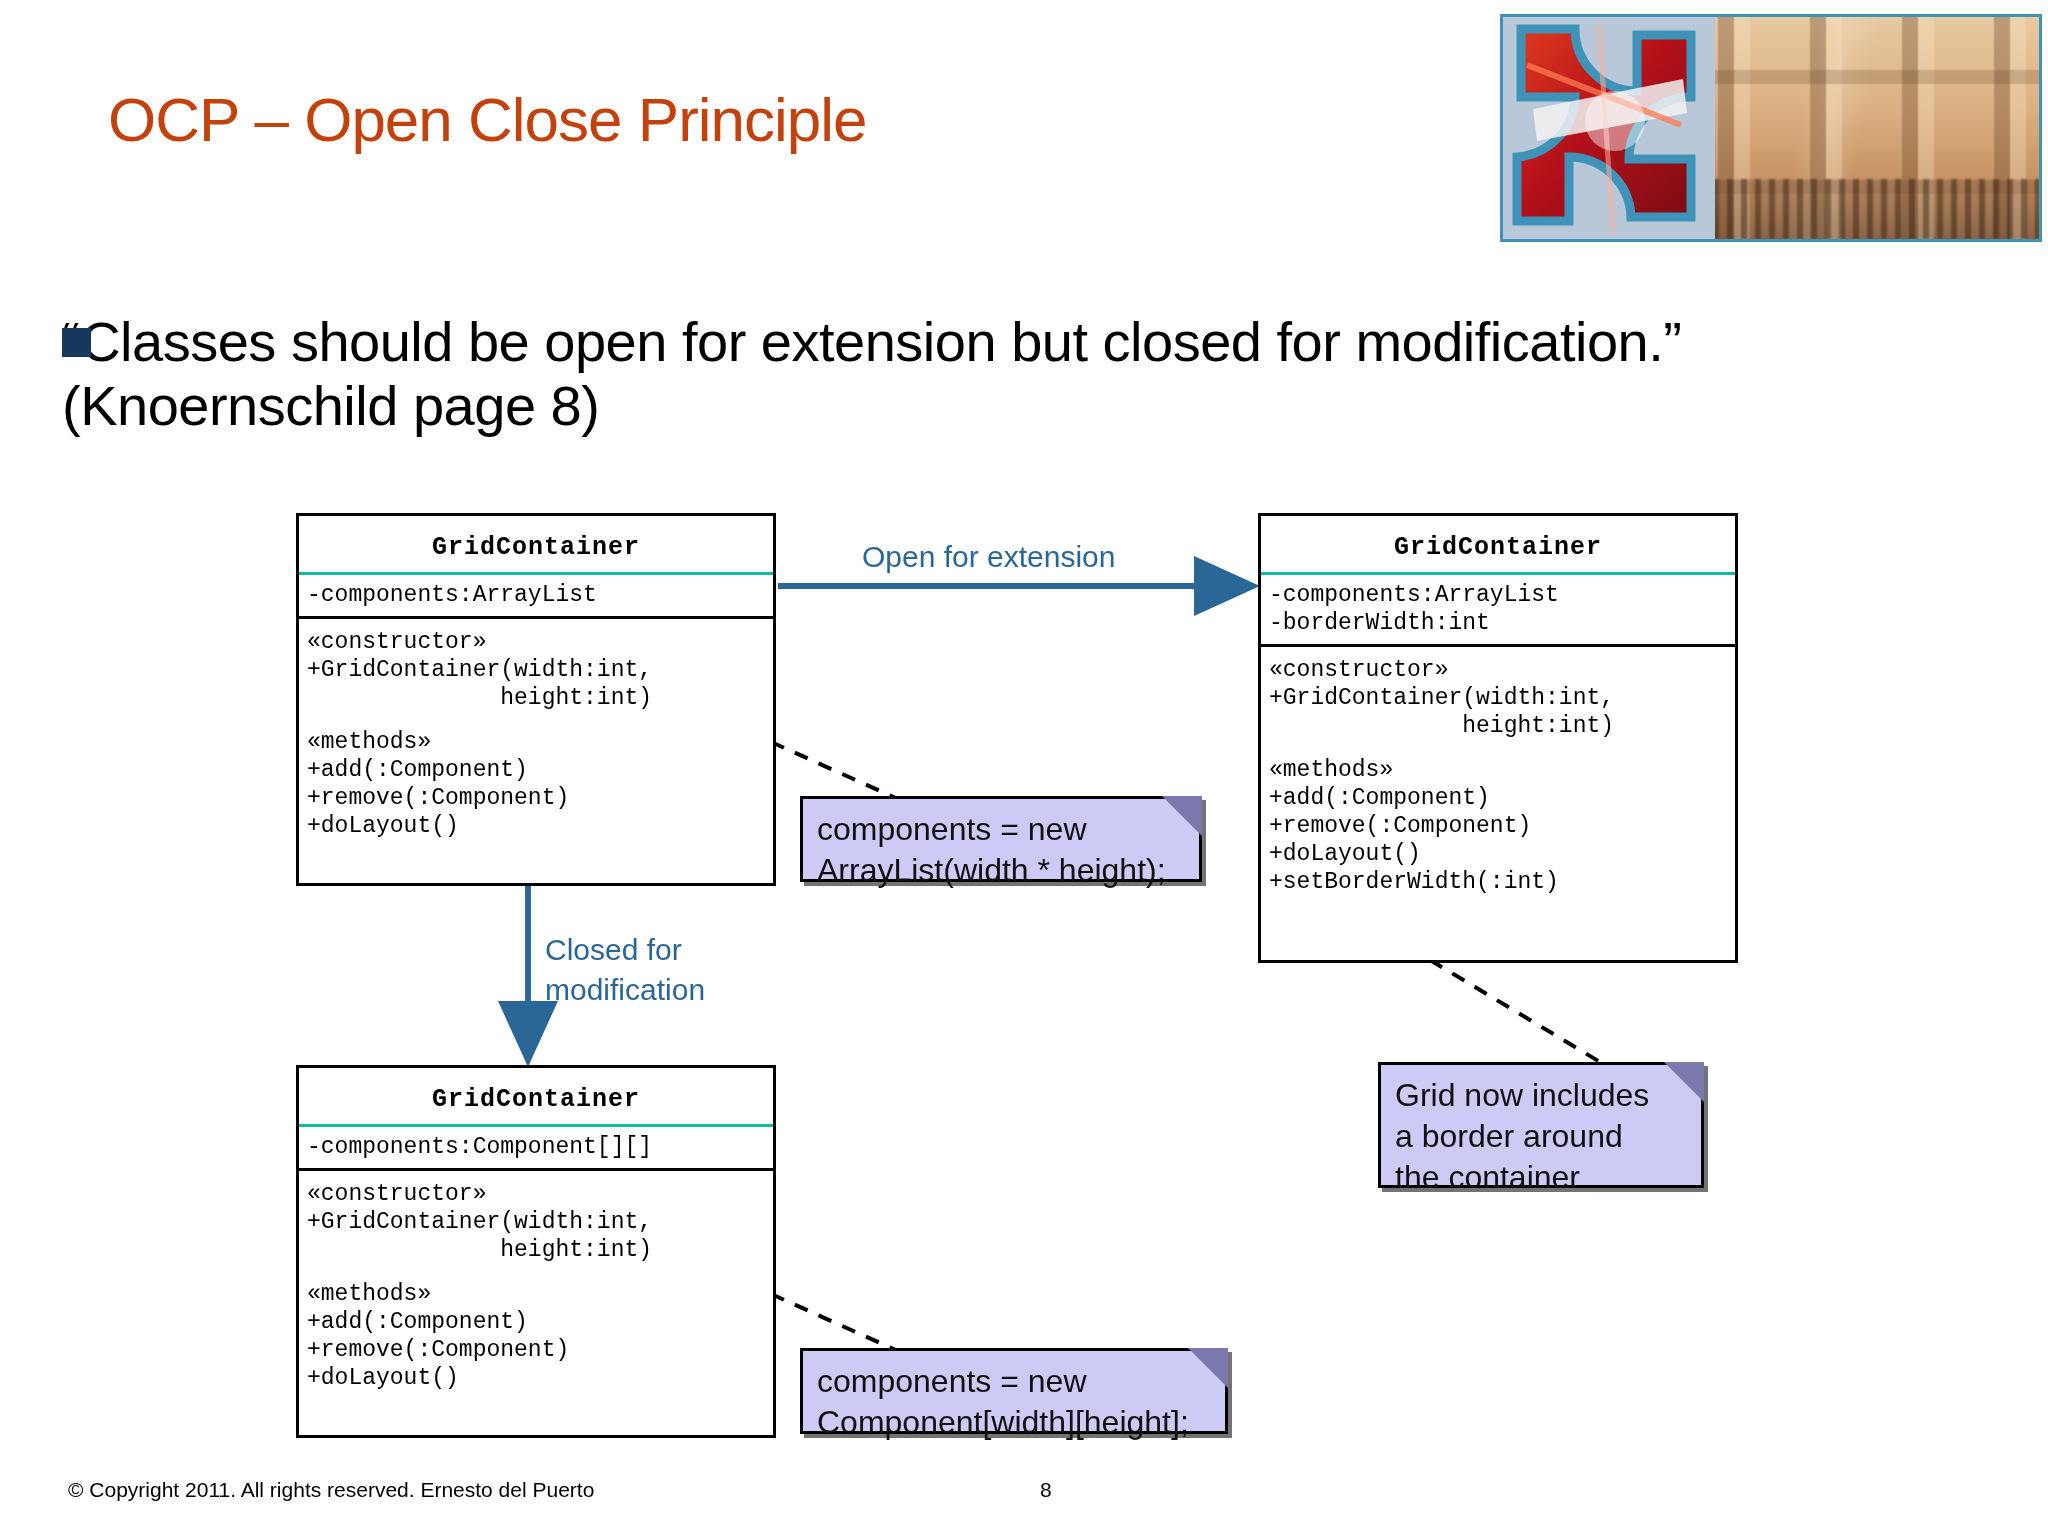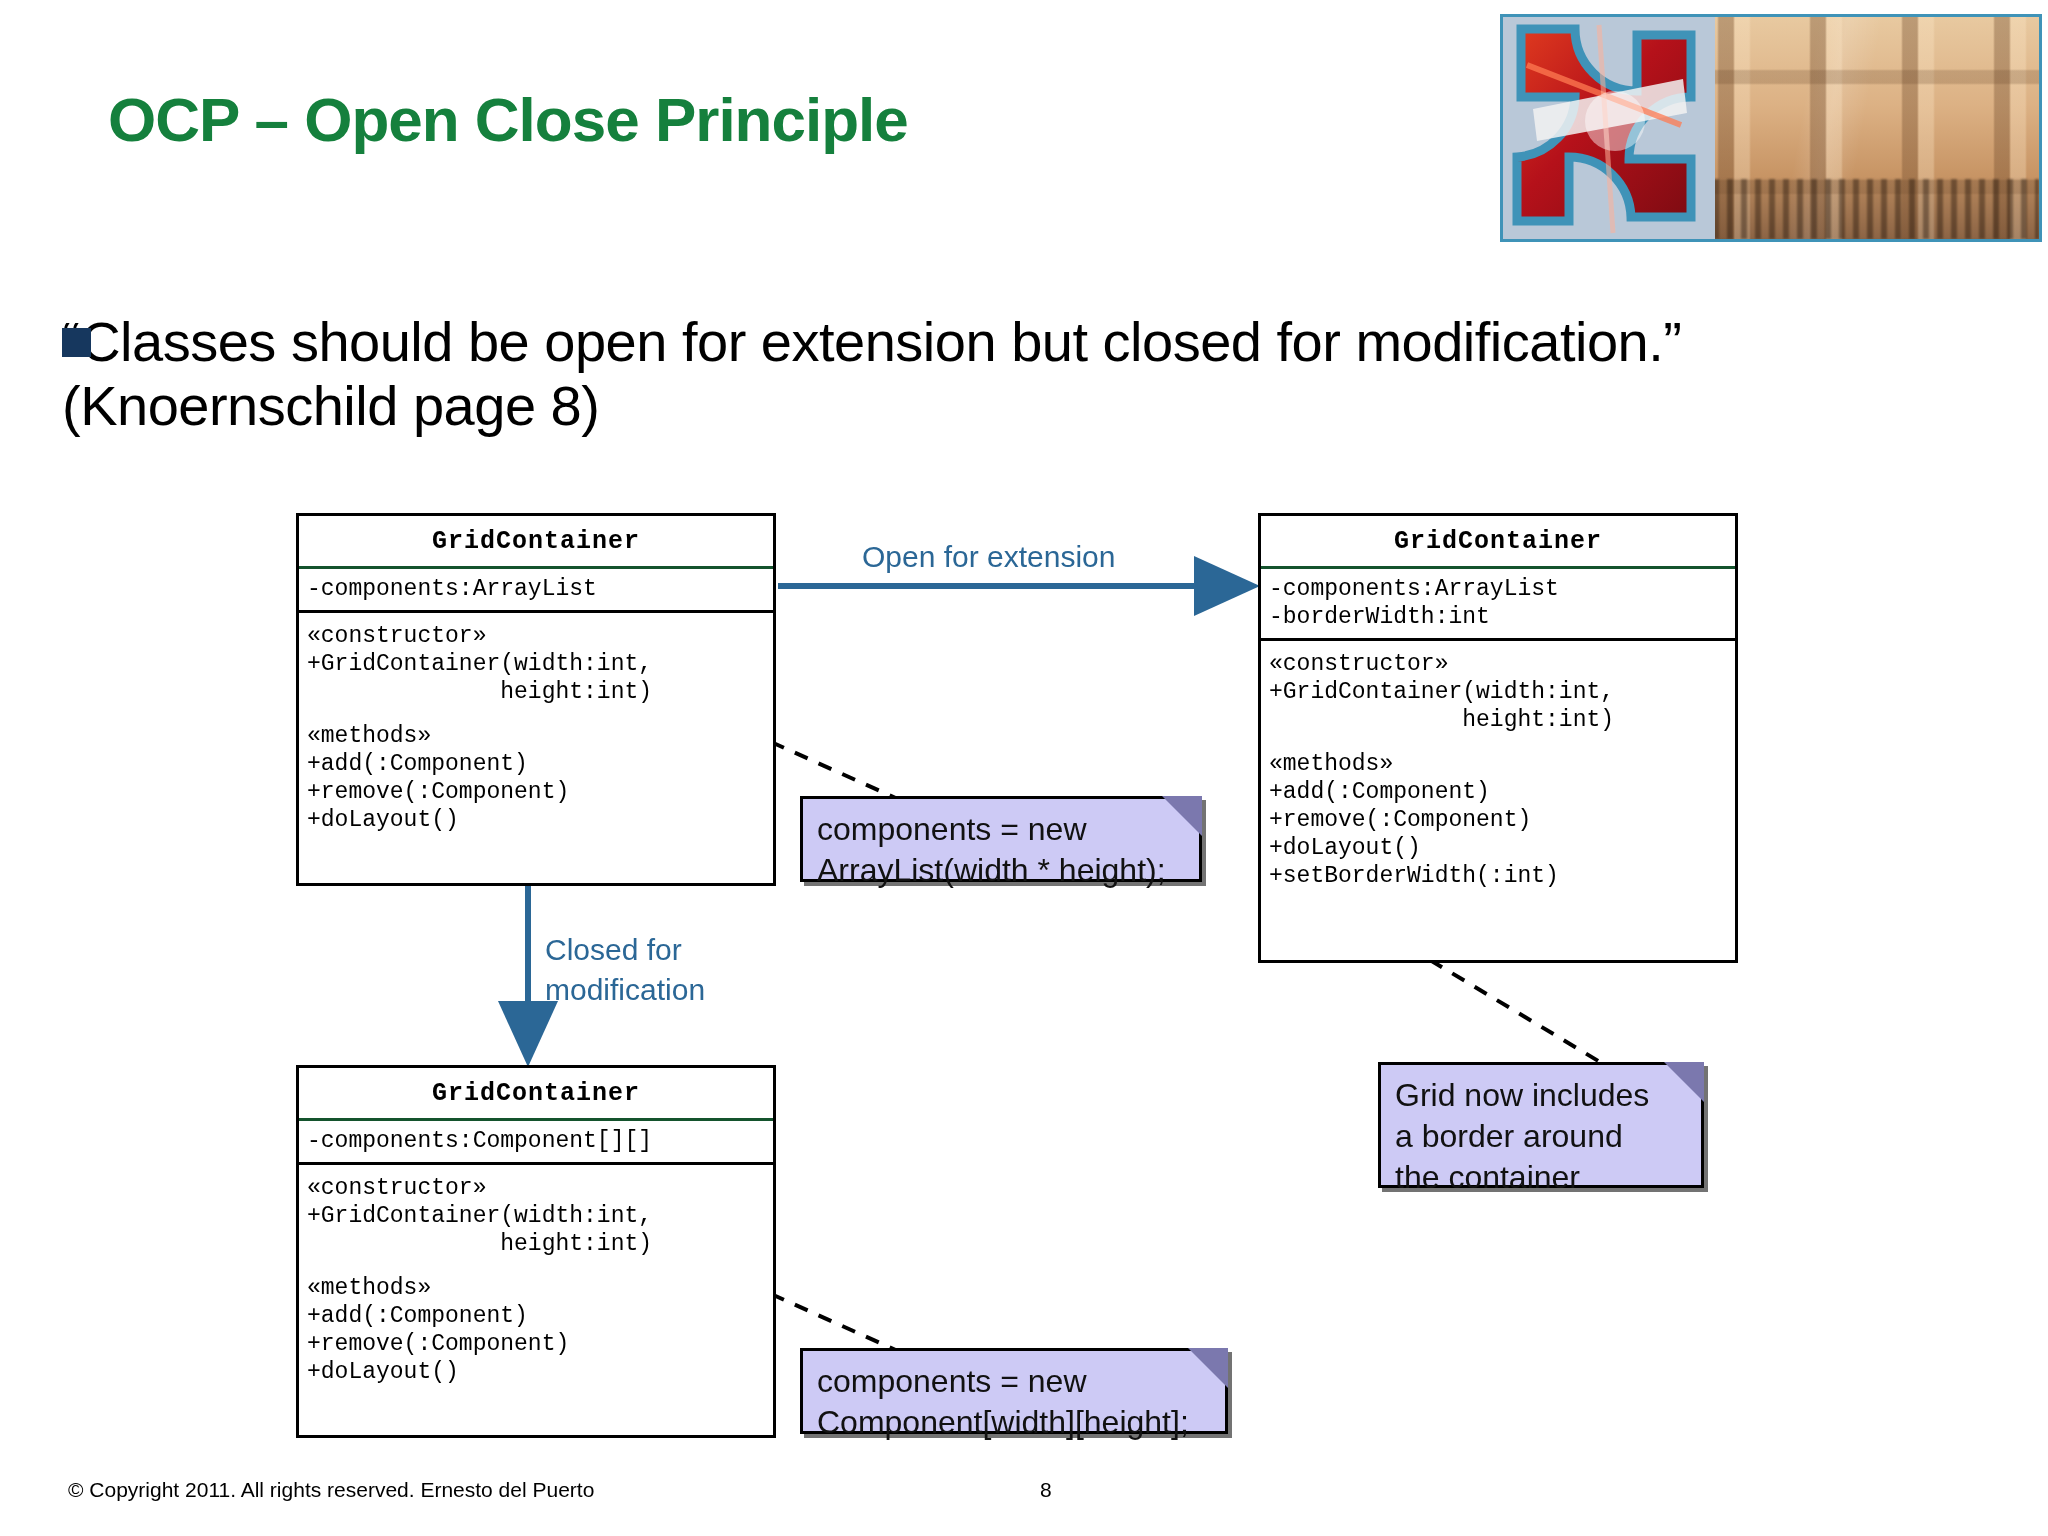--- a/index.html
+++ b/index.html
@@ -41,22 +41,22 @@
     background:repeating-linear-gradient(90deg,
       rgba(60,40,25,.55) 0 6px, rgba(150,110,75,.25) 6px 14px);
     filter:blur(1px);
   }
   .logo-mark{position:absolute;left:0;top:0;width:210px;height:222px;}
   .logo-panel{position:absolute;left:0;top:0;width:212px;height:100%;background:#b9c8d8;}
 
   
   .title{
     position:absolute; left:108px; top:84px;
-    font-size:62px; font-weight:bold; letter-spacing:-1px;
-    color:#15803d; white-space:nowrap;
+    font-size:62px; font-weight:normal; letter-spacing:-1px;
+    color:#c2410c; white-space:nowrap;
   }
 
   
   .bullet-row{position:absolute; left:62px; top:310px; width:1800px;}
   .bullet-sq{
     position:absolute;left:0;top:18px;width:29px;height:29px;background:#16375e;
   }
   .bullet-text{
     font-size:56px; line-height:1.14; color:#000000;
     letter-spacing:-.5px;
@@ -66,21 +66,21 @@
   .diagram{position:absolute; left:0; top:0; width:2048px; height:1344px;}
 
   .uml{
     position:absolute; background:#fff; border:3px solid #000;
     font-family:"Liberation Mono","DejaVu Sans Mono",monospace;
     color:#000;
     box-sizing:border-box;
   }
   .uml .cname{
     text-align:center; font-weight:bold; font-size:25px; letter-spacing:1px;
-    padding:11px 4px 10px 4px; border-bottom:3px solid #14532d;
+    padding:17px 4px 10px 4px; border-bottom:3px solid #14b8a6;
   }
   .uml .attrs{border-bottom:3px solid #000; padding:6px 0 7px 8px;}
   .uml .ops{padding:9px 0 10px 8px;}
   .uml .ln{font-size:23px; line-height:1.22; white-space:pre;}
   .uml .ln.blank{height:16px;}
 
   
   .note{
     position:absolute; background:#cdcaf5; border:3px solid #000;
     box-sizing:border-box; color:#111;

